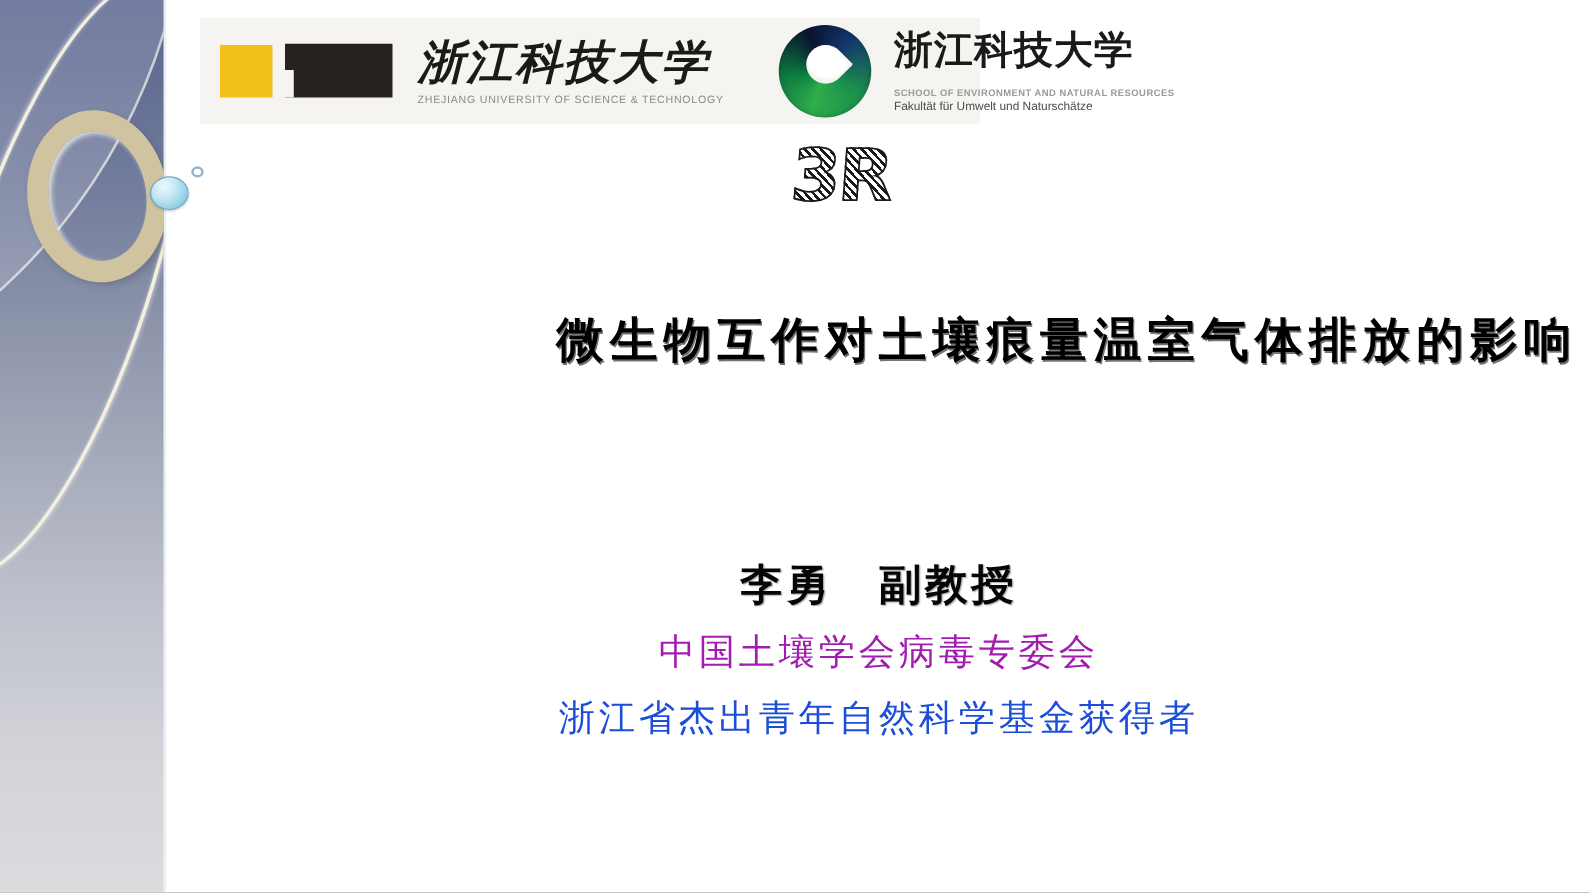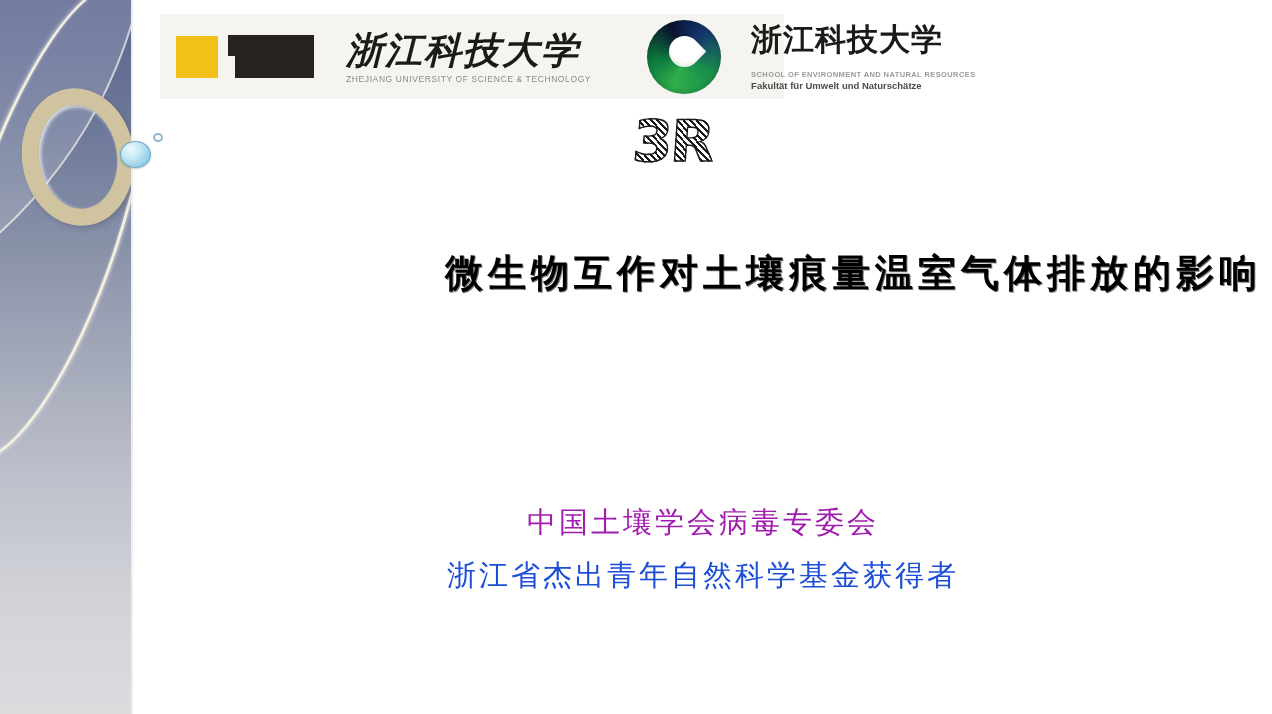--- a/index.html
+++ b/index.html
@@ -56,21 +56,21 @@
     background:#ffffff;
     z-index:5;
   }
 
   
   .banner{
     position:absolute;left:160px;top:14px;width:624px;height:85px;
     background:#f5f4f1;
     display:flex;align-items:center;
     padding:0 14px 0 16px;
-    gap:30px;
+    gap:18px;
   }
   .zust-mark{position:relative;width:140px;height:44px;flex:0 0 auto;}
   .zust-mark .yellow{position:absolute;left:0;top:1px;width:42px;height:42px;background:#F2C019;}
   .zust-mark .black{position:absolute;left:52px;top:0;width:86px;height:43px;background:#262220;}
   .zust-mark .notch{position:absolute;left:46px;top:21px;width:13px;height:22px;background:#f5f4f1;}
   .zust-text{display:flex;flex-direction:column;justify-content:center;flex:0 0 auto;margin-right:26px;}
   .zust-zh{font-size:37px;font-weight:bold;color:#1c1a18;letter-spacing:2px;line-height:42px;font-style:italic;}
   .zust-en{font-size:8.5px;color:#8a8a8a;letter-spacing:0.6px;font-family:Liberation Sans, sans-serif;margin-top:2px;}
   .drop-logo{
     position:relative;width:74px;height:74px;flex:0 0 auto;border-radius:50%;
@@ -79,21 +79,21 @@
   }
   .drop-shape{
     position:absolute;left:22px;top:16px;width:31px;height:31px;
     background:radial-gradient(circle at 40% 35%,#ffffff 55%,#dfe9df 85%,#c9dccb 100%);
     border-radius:52% 4% 52% 52%;
     transform:rotate(45deg);
   }
   .school-text{display:flex;flex-direction:column;justify-content:center;flex:0 0 auto;}
   .school-zh{font-size:31px;font-weight:bold;color:#1c1a18;letter-spacing:1px;line-height:34px;font-family:"Liberation Sans","DejaVu Sans",sans-serif;}
   .school-en{font-size:7.5px;color:#9a9a9a;letter-spacing:0.4px;font-weight:bold;font-family:"Liberation Sans","DejaVu Sans",sans-serif;margin-top:13px;}
-  .school-de{font-size:9.5px;color:#4c4c4c;font-weight:bold;font-family:"Liberation Sans","DejaVu Sans",sans-serif;margin-top:1px;}
+  .school-de{font-size:9.5px;color:#4c4c4c;font-weight:normal;font-family:"Liberation Sans","DejaVu Sans",sans-serif;margin-top:1px;}
 
   
   .forum-row{
     position:absolute;left:133px;top:110px;width:1080px;height:62px;
     display:flex;align-items:center;justify-content:center;gap:16px;
   }
   .forum-logo{
     font-family:"DejaVu Sans","Liberation Sans",sans-serif;
     font-size:57px;font-weight:800;line-height:58px;
     color:#1a1a1a;
@@ -178,17 +178,18 @@
       <div class="school-de">Fakultät für Umwelt und Naturschätze</div>
     </div>
   </div>
 
   <div class="forum-row">
     <span class="forum-logo">3R</span>
   </div>
 
   <div class="main-title">微生物互作对土壤痕量温室气体排放的影响</div>
 
+  <div class="speaker-name">李勇　副教授</div>
   <div class="affil-1">中国土壤学会病毒专委会</div>
   <div class="affil-2">浙江省杰出青年自然科学基金获得者</div>
 
 
 </div>
 
 </body></html>

